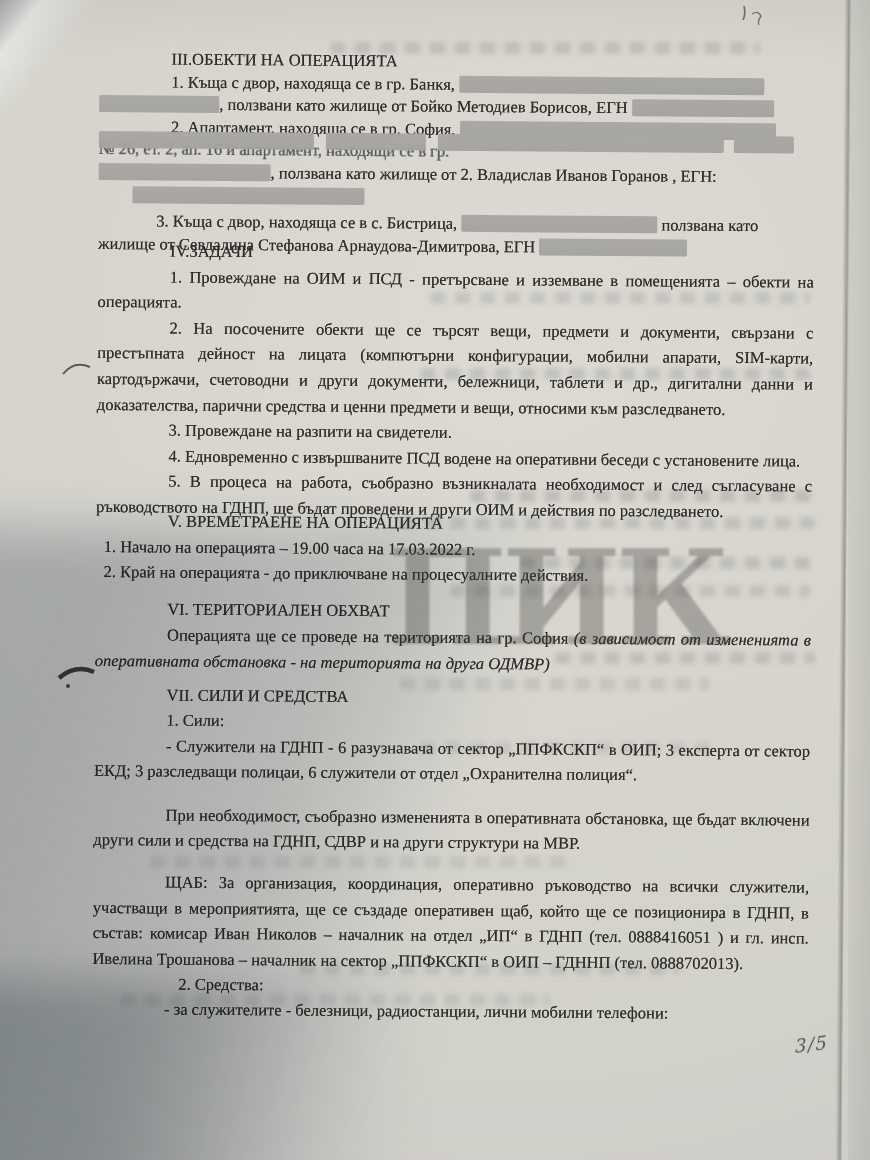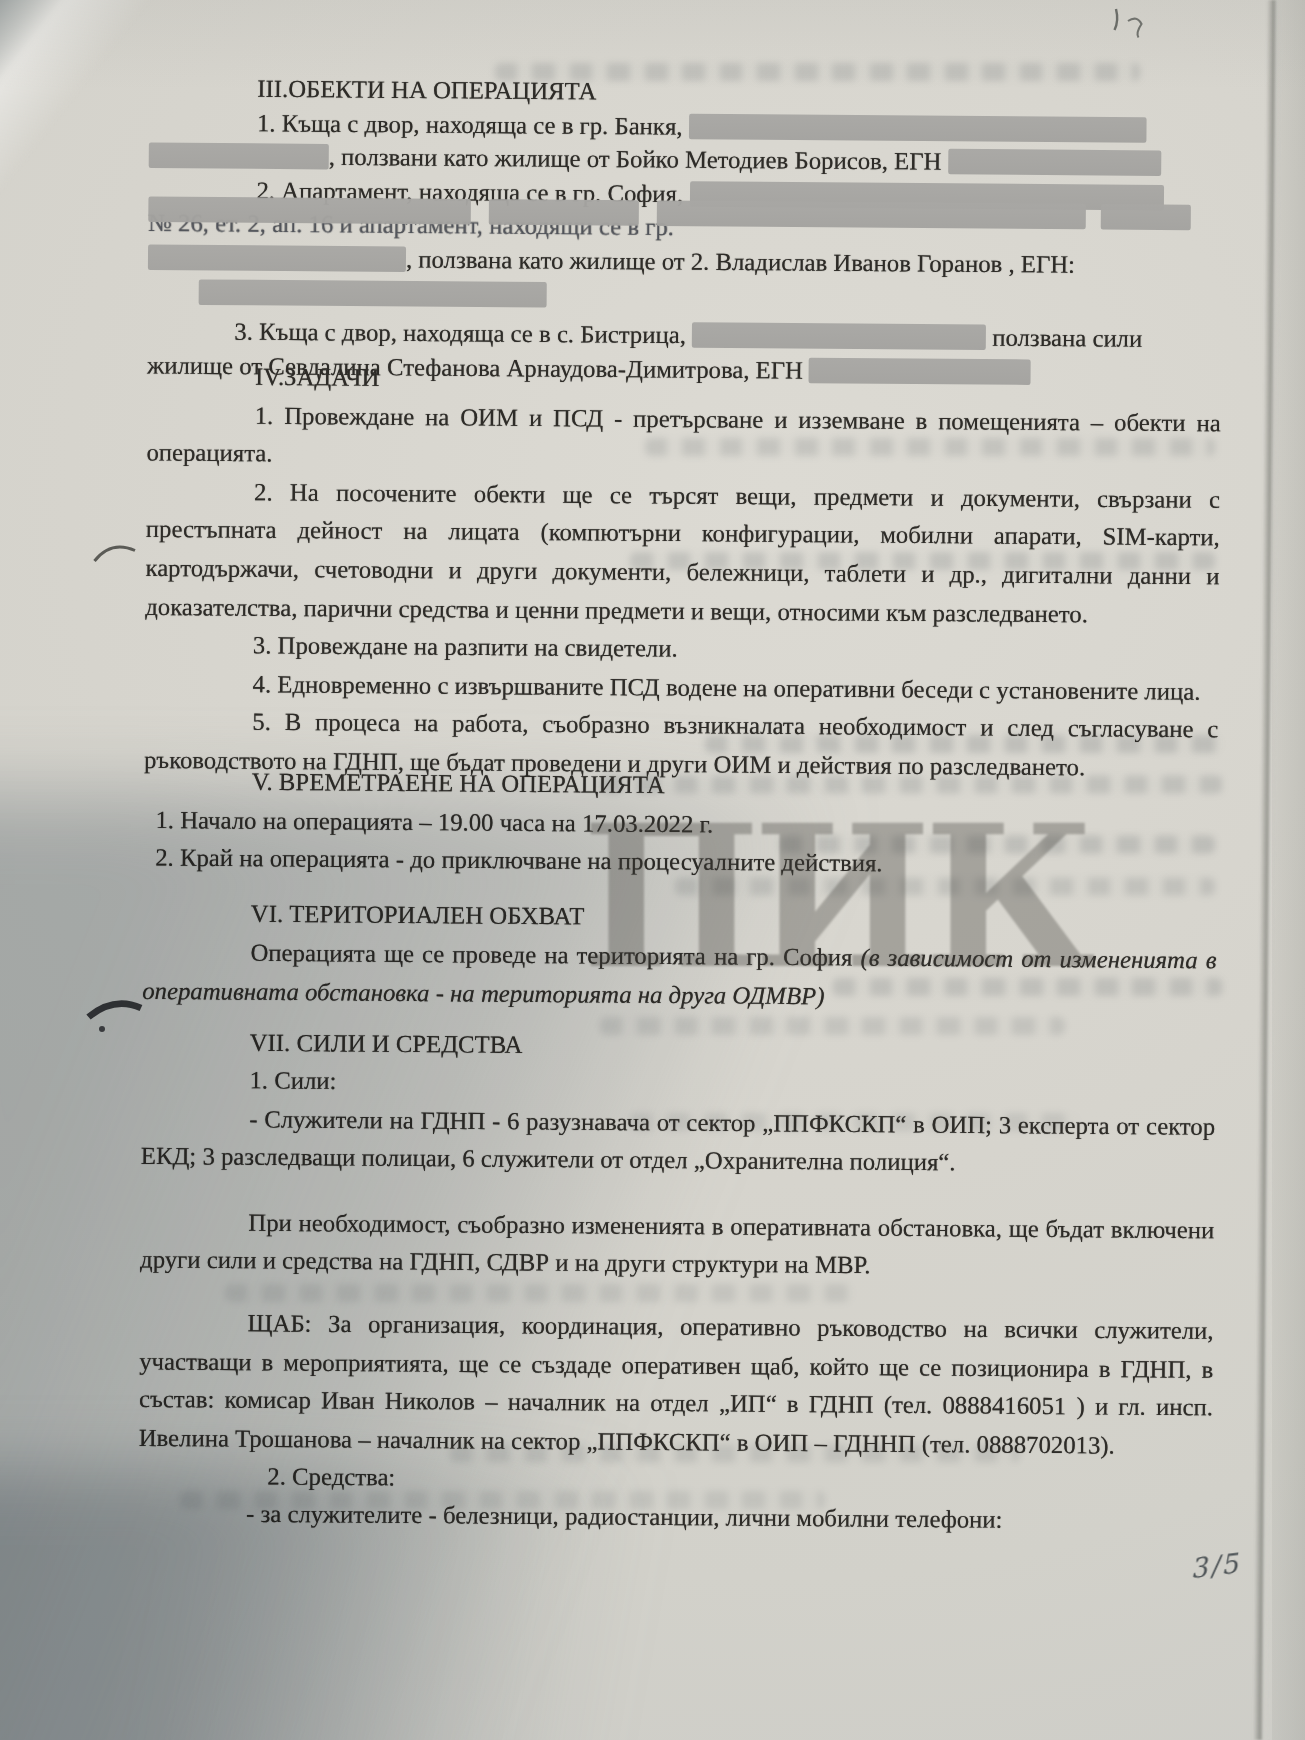--- a/index.html
+++ b/index.html
@@ -108,21 +108,21 @@
 
   <div id="content">
       <div class="sec" style="top: 48px; --lh: 22.6px;">
         <div class="hd">III.ОБЕКТИ НА ОПЕРАЦИЯТА</div>
         <div class="ln" style="padding-left: 72px;"><span>1. Къща с двор, находяща се в гр. Банкя, </span><span class="redact" style="width: 305px;"></span></div>
         <div class="ln"><span class="redact" style="width: 120px;"></span><span>,  ползвани като жилище от Бойко Методиев Борисов, ЕГН </span><span class="redact" style="width: 142px;"></span></div>
         <div class="ln" style="padding-left: 72px;"><span>2. Апартамент, находяща се в гр. София, </span><span class="redact" style="width: 316px;"></span></div>
         <div class="ln sliver"><span class="sliver-text">№ 26, ет. 2, ап. 16 и апартамент, находящи се в гр.</span><span class="redact cover" style="width: 215px; left: 0px;"></span><span class="redact cover" style="width: 100px; left: 227px;"></span><span class="redact cover" style="width: 286px; left: 339px;"></span><span class="redact cover" style="width: 60px; left: 635px;"></span></div>
         <div class="ln"><span class="redact" style="width: 172px;"></span><span>, ползвана като жилище от 2.  Владислав Иванов Горанов , ЕГН:</span></div>
         <div class="ln" style="padding-left: 34px;"><span class="redact" style="width: 232px;"></span></div>
-        <div class="ln" style="padding-left: 58px; margin-top: 4px;"><span>3. Къща с двор, находяща се в с. Бистрица, </span><span class="redact" style="width: 196px;"></span><span> ползвана сили</span></div>
+        <div class="ln" style="padding-left: 58px; margin-top: 4px;"><span>3. Къща с двор, находяща се в с. Бистрица, </span><span class="redact" style="width: 196px;"></span><span> ползвана като</span></div>
         <div class="ln"><span>жилище от Севдалина Стефанова Арнаудова-Димитрова, ЕГН </span><span class="redact" style="width: 148px;"></span></div>
       </div>
       <div class="sec" style="top: 238px; --lh: 25.6px;">
         <div class="hd">IV.ЗАДАЧИ</div>
         <p class="para just" style="text-indent: 72px;"><span>1. Провеждане на ОИМ и ПСД - претърсване и изземване в помещенията – обекти на операцията.</span></p>
         <p class="para just" style="text-indent: 72px;"><span>2. На посочените обекти ще се търсят вещи, предмети и документи, свързани с престъпната дейност на лицата (компютърни конфигурации, мобилни апарати, SIM-карти, картодържачи, счетоводни и други документи, бележници, таблети и др., дигитални данни и доказателства, парични средства и ценни предмети и вещи, относими към разследването.</span></p>
         <p class="para" style="text-indent: 72px;"><span>3. Провеждане на разпити на свидетели.</span></p>
         <p class="para just" style="text-indent: 72px;"><span>4. Едновременно с извършваните ПСД водене на оперативни беседи с установените лица.</span></p>
         <p class="para just" style="text-indent: 72px;"><span>5. В процеса на работа, съобразно възникналата необходимост и след съгласуване с ръководството на ГДНП, ще бъдат проведени и други ОИМ и действия по разследването.</span></p>
       </div>

